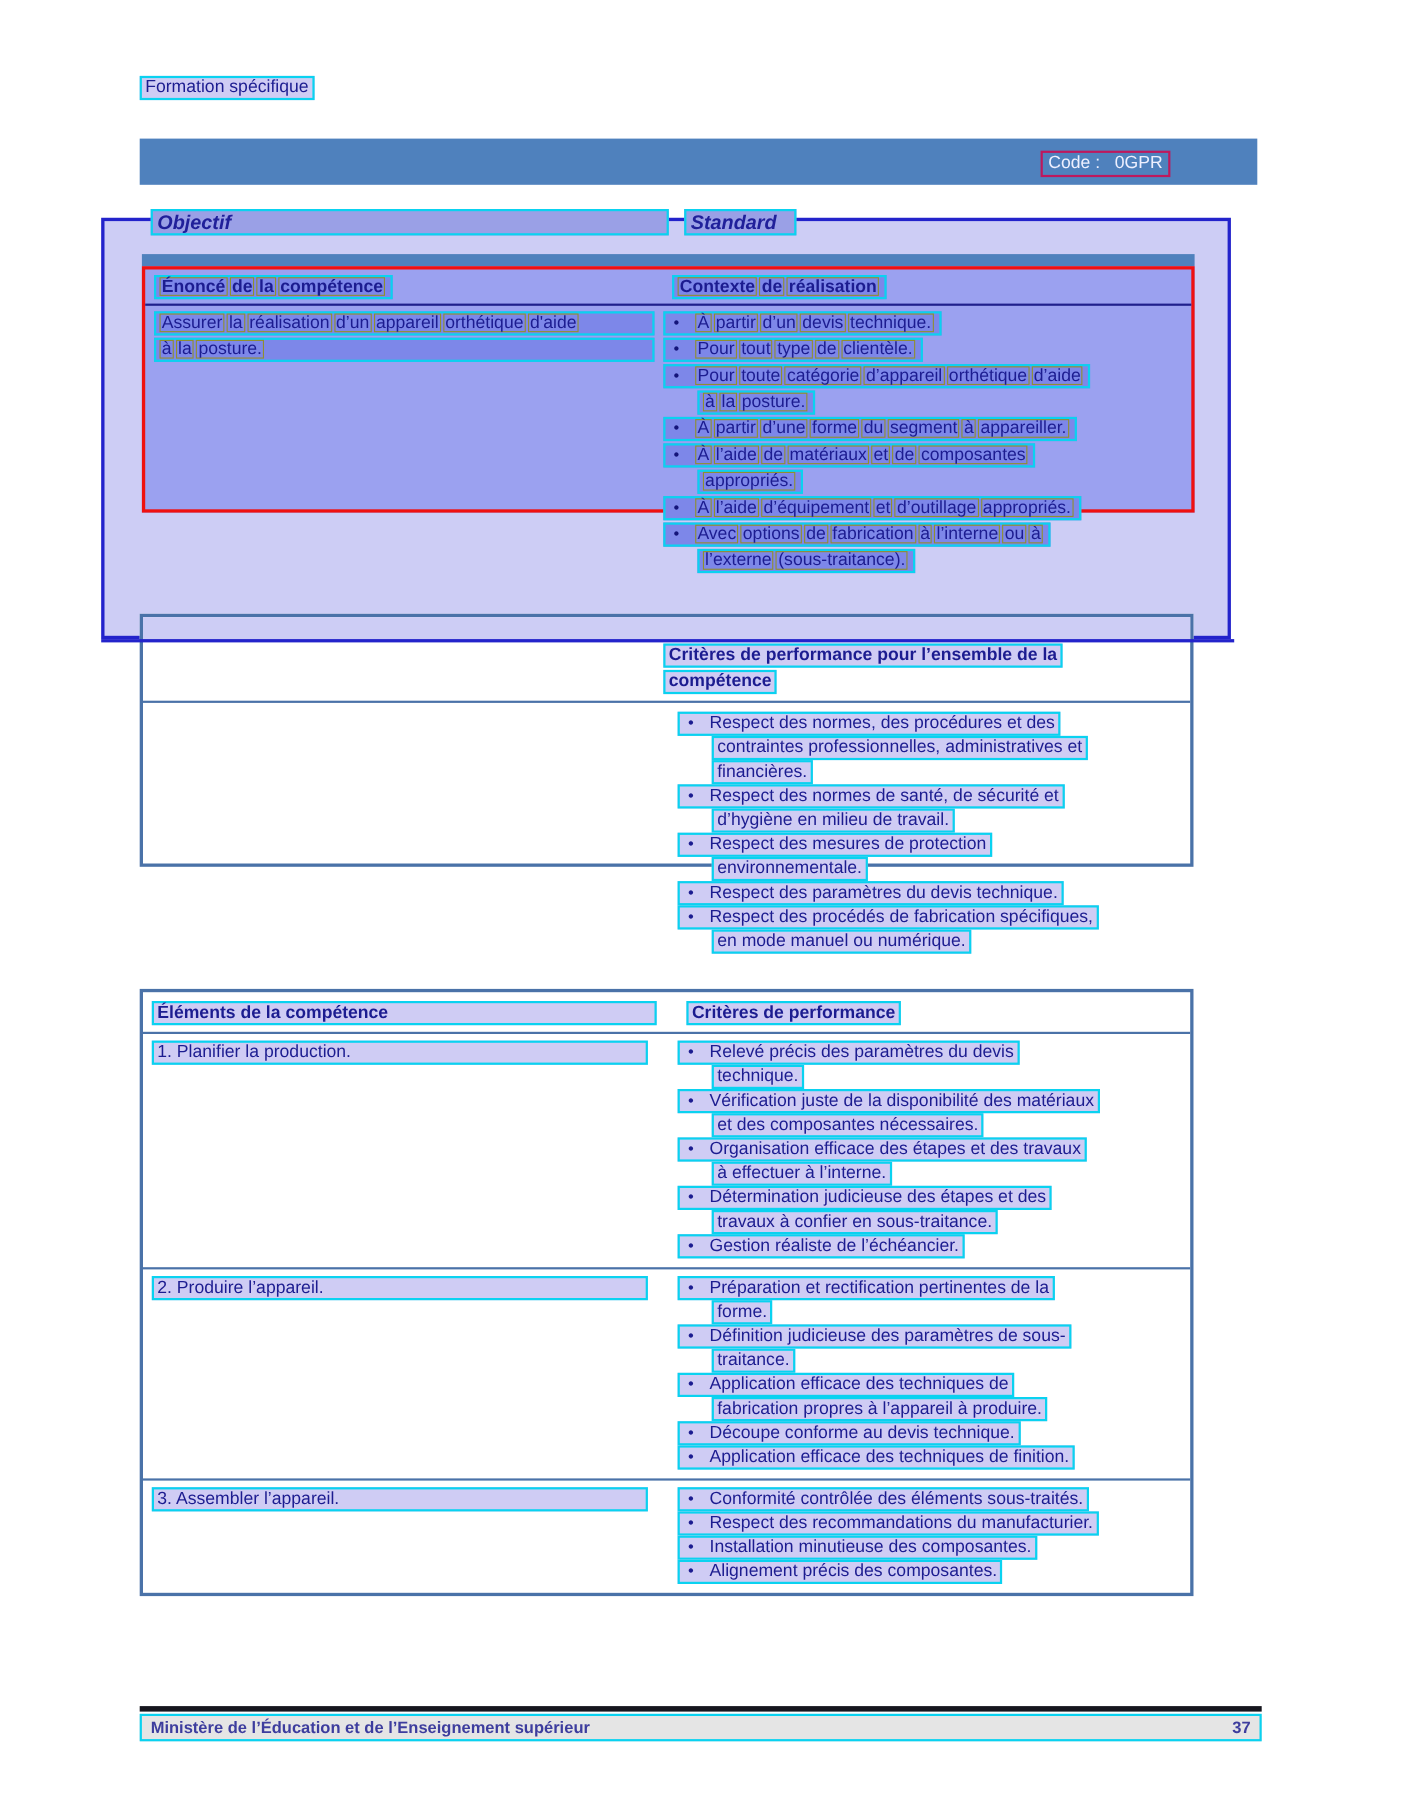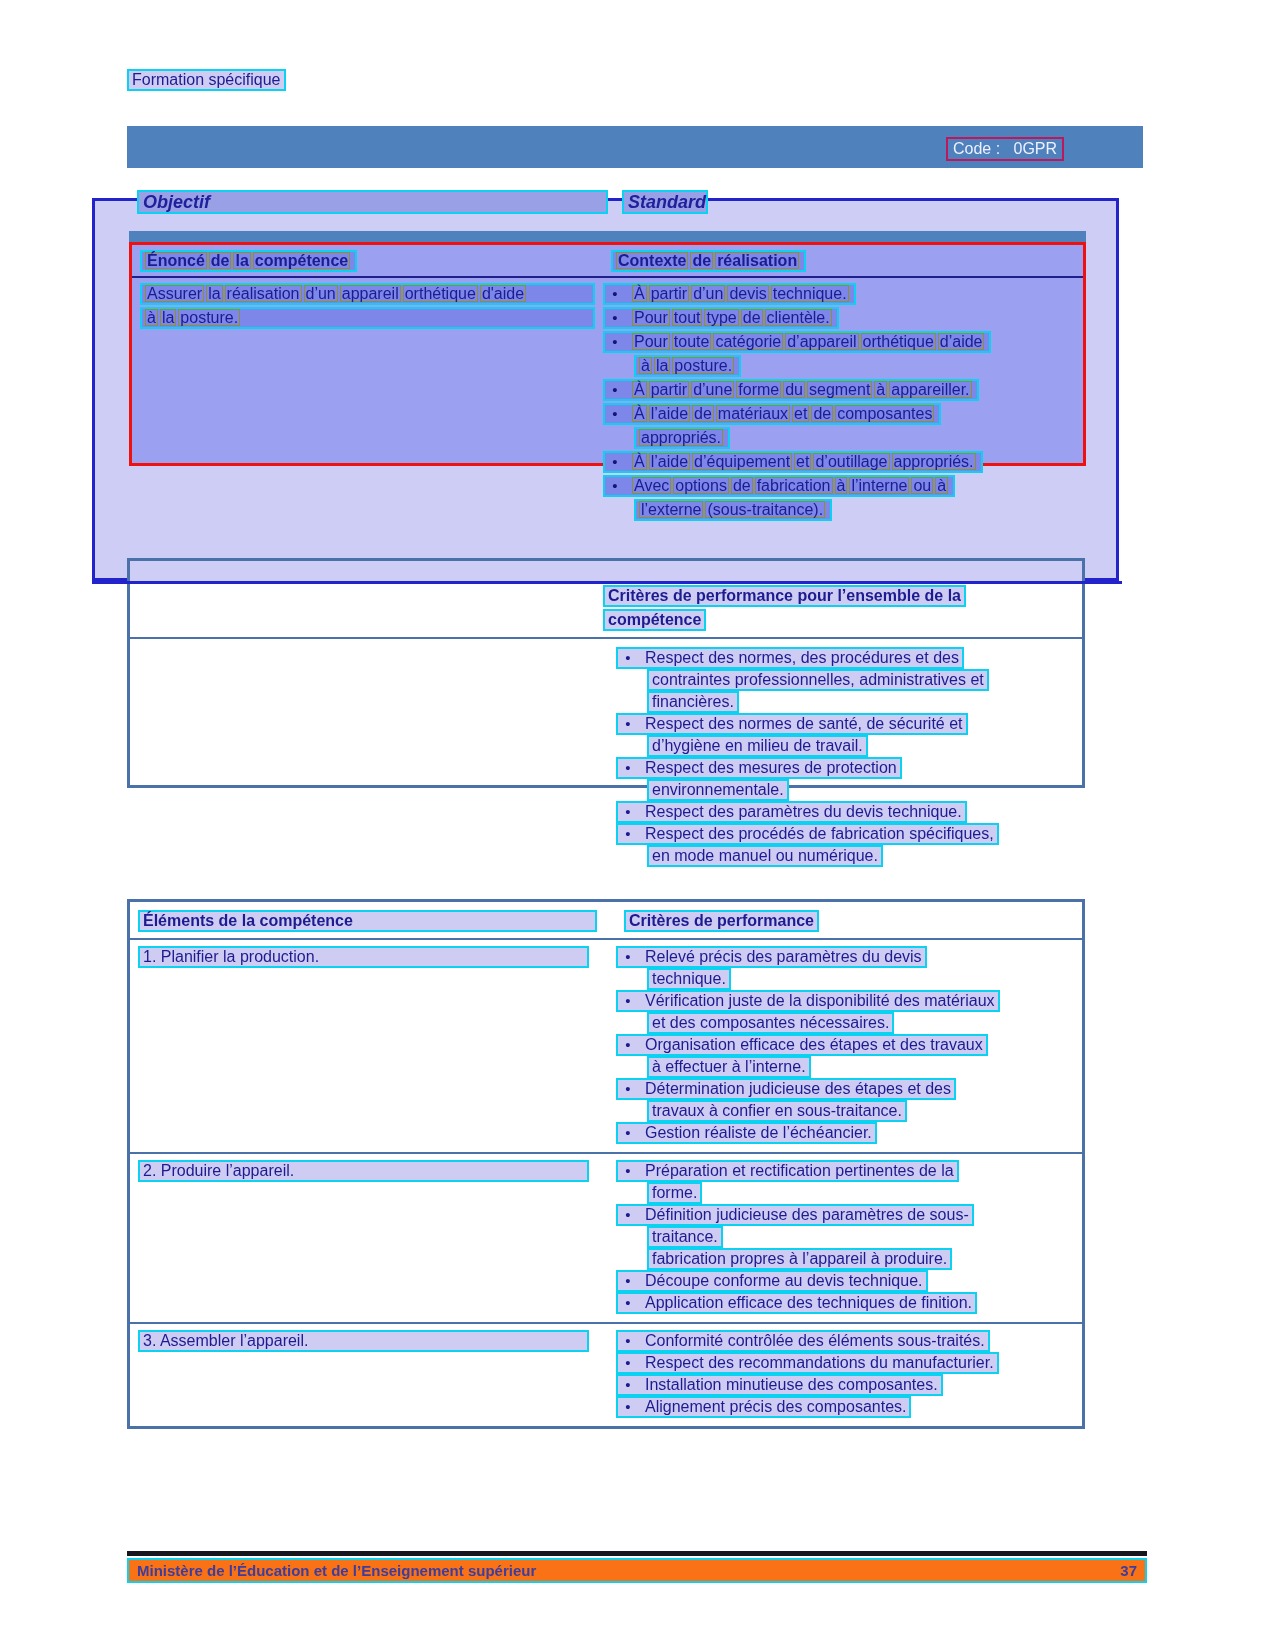--- a/index.html
+++ b/index.html
@@ -54,37 +54,37 @@
   .t2-body{padding:8px 0 0 486px;}
   .blue-line{left:92px;top:581px;width:1030px;height:3px;background:#2323cb;z-index:6;}
   .table3{left:127px;top:899px;width:958px;}
   .t3-header{display:grid;grid-template-columns:473px 1fr;padding:8px 10px 6px 8px;border-bottom:2px solid #4a72a8;}
   .t3-row{display:grid;grid-template-columns:473px 1fr;padding:6px 0 8px 0;}
   .t3-row.sep{border-top:2px solid #4a72a8;}
   .t3-left{padding-left:8px;padding-right:14px;}
   .t3-right{padding-left:13px;}
   
   .footer-rule{left:127px;top:1551px;width:1020px;height:5px;background:#16161e;}
-  .footer-bar{left:127px;top:1558px;width:1020px;border:2px solid #0ad2f0;background:#f97316;
+  .footer-bar{left:127px;top:1558px;width:1020px;border:2px solid #0ad2f0;background:#e5e5e5;
     box-sizing:border-box;display:flex;justify-content:space-between;
     font-size:15px;font-weight:bold;color:#3d3d9e;padding:1px 8px;line-height:19px;}
   .top-label{left:127px;top:69px;}
 </style>
 </head>
 <body>
 
 <span class="abs top-label hl">Formation spécifique</span>
 
 <div class="abs header-bar"></div>
 <span class="abs code-box">Code :   0GPR</span>
 
 <div class="abs outer-box"></div>
 <div class="abs obj-row">
   <span class="obj-cell" style="width:471px;">Objectif</span>
-  <span class="obj-cell" style="width:86px;">Standard</span>
+  <span class="obj-cell" style="width:102px;">Standard</span>
 </div>
 <div class="abs steel-strip"></div>
 
 <div class="abs red-table">
   <div class="rt-header">
     <span><span class="hl t1 bold"><span class="w">Énoncé</span><span class="w">de</span><span class="w">la</span><span class="w">compétence</span></span></span>
     <span><span class="hl t1 bold"><span class="w">Contexte</span><span class="w">de</span><span class="w">réalisation</span></span></span>
   </div>
   <div class="rt-body">
     <div class="rt-left">
@@ -193,20 +193,21 @@
         <div class="t3-right list t2v">
           <div class="b-item">
             <div class="b-line"><span class="hl t2"><span class="bullet">•</span><span>Préparation et rectification pertinentes de la</span></span></div>
             <div class="b-line cont"><span class="hl t2"><span>forme.</span></span></div>
           </div>
           <div class="b-item">
             <div class="b-line"><span class="hl t2"><span class="bullet">•</span><span>Définition judicieuse des paramètres de sous-</span></span></div>
             <div class="b-line cont"><span class="hl t2"><span>traitance.</span></span></div>
           </div>
           <div class="b-item">
+            <div class="b-line"><span class="hl t2"><span class="bullet">•</span><span>Application efficace des techniques de</span></span></div>
             <div class="b-line cont"><span class="hl t2"><span>fabrication propres à l’appareil à produire.</span></span></div>
           </div>
           <div class="b-item">
             <div class="b-line"><span class="hl t2"><span class="bullet">•</span><span>Découpe conforme au devis technique.</span></span></div>
           </div>
           <div class="b-item">
             <div class="b-line"><span class="hl t2"><span class="bullet">•</span><span>Application efficace des techniques de finition.</span></span></div>
           </div>
         </div>
       </div>

